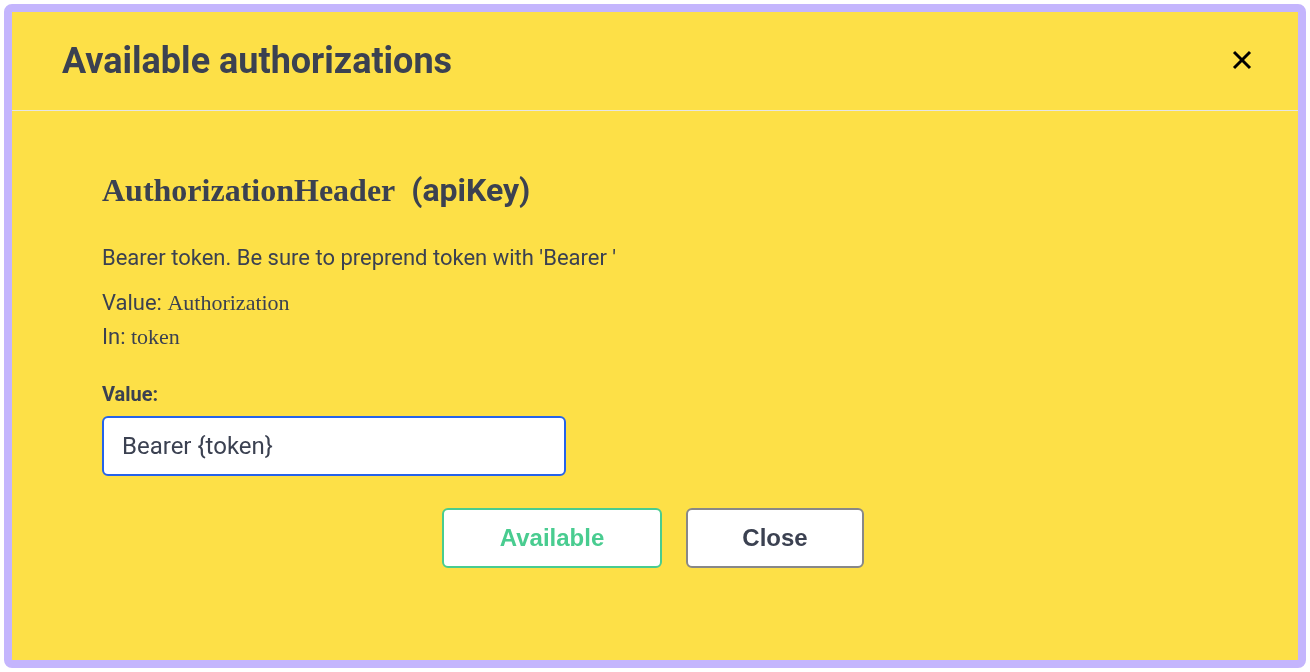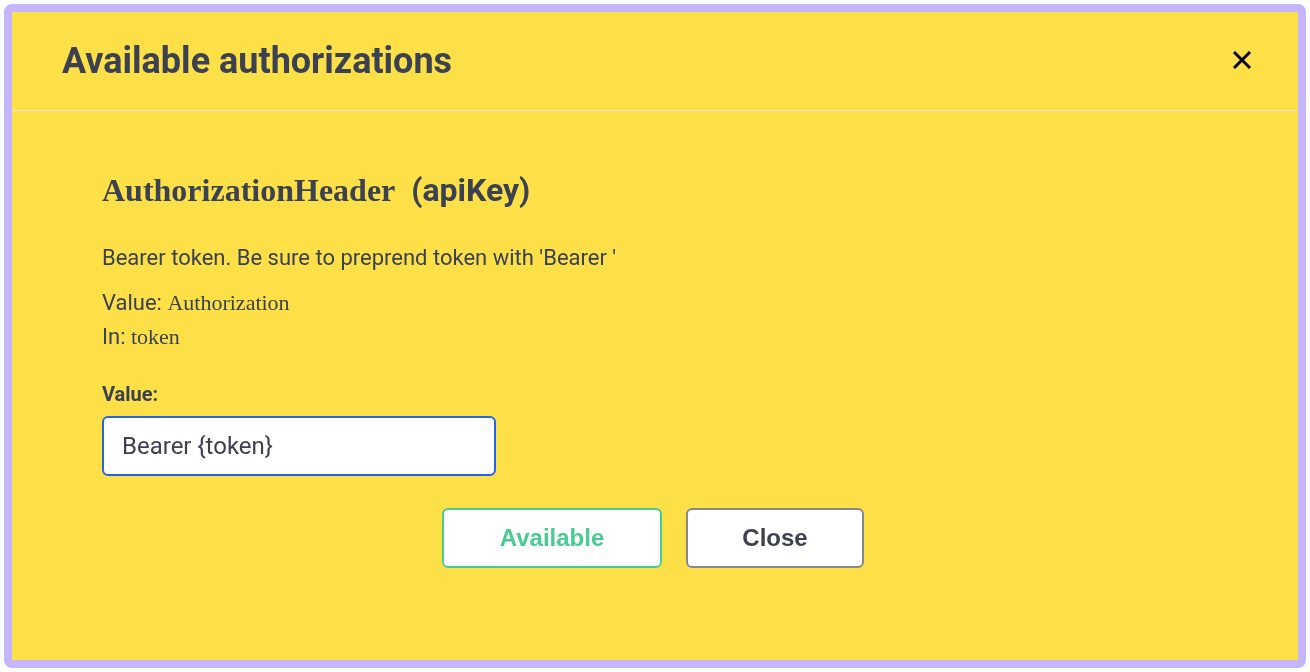--- a/index.html
+++ b/index.html
@@ -82,21 +82,21 @@
     }
     .value-label {
       font-size: 20px;
       font-weight: 700;
       color: #3b4151;
       margin-top: 32px;
       margin-bottom: 10px;
       display: block;
     }
     .value-input {
-      width: 394px;
+      width: 464px;
       padding: 14px 18px;
       font-size: 24px;
       color: #3b4151;
       border: 2px solid #2563eb;
       border-radius: 6px;
       outline: none;
       font-family: -apple-system, BlinkMacSystemFont, "Segoe UI", Roboto, sans-serif;
     }
     .button-row {
       display: flex;

